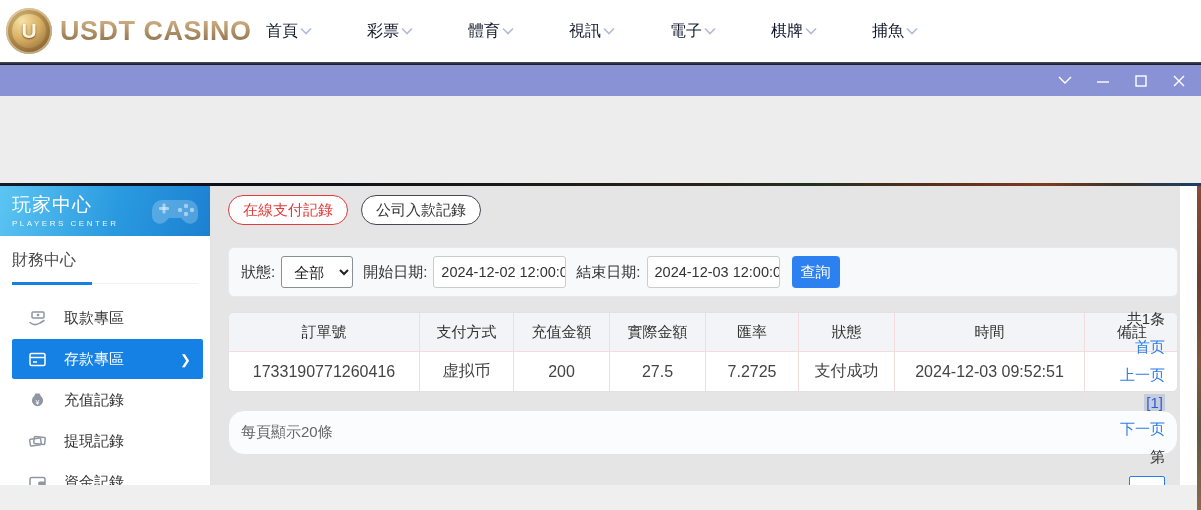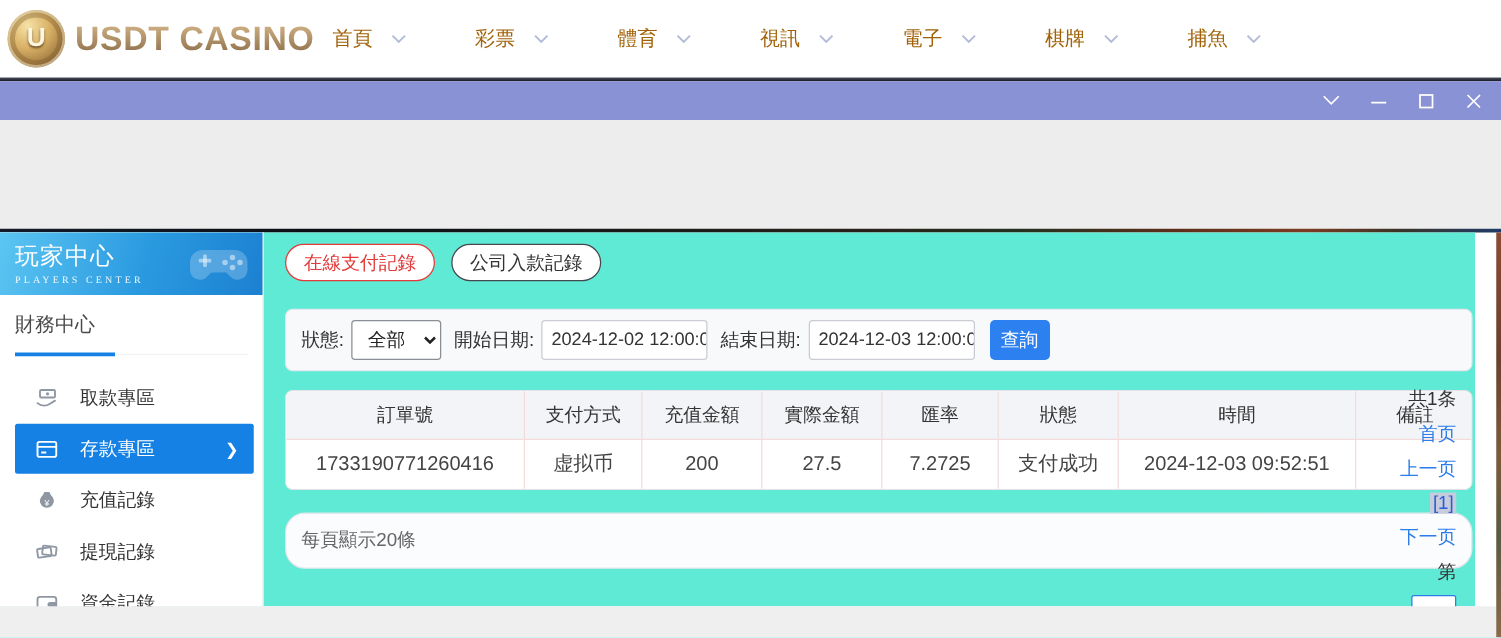--- a/index.html
+++ b/index.html
@@ -10,47 +10,47 @@
   .topnav { position:absolute; top:0; left:0; width:1201px; height:62px; background:#fff; display:flex; align-items:center; }
   .logo-wrap { display:flex; align-items:center; gap:8px; padding-left:6px; width:252px; }
   .logo-coin { width:46px; height:46px; border-radius:50%;
     background:radial-gradient(circle at 35% 28%, #f6e2a6, #d8b065 40%, #a07a42 72%, #7d5c32);
     box-shadow:inset 0 0 0 2px rgba(255,248,220,.45), inset 0 0 0 6px rgba(120,85,40,.35);
     display:flex; align-items:center; justify-content:center; }
   .logo-coin .u { font-size:21px; font-weight:800; color:#fdf6e0; text-shadow:0 1px 2px #6b4e27; }
   .brand-text { font-size:27px; font-weight:800; letter-spacing:.5px; white-space:nowrap;
     background:linear-gradient(180deg,#c9aa7e 20%,#8c6e4a 90%); -webkit-background-clip:text; background-clip:text; color:transparent; }
   .nav-items { display:flex; gap:55px; margin-left:14px; }
-  .nav-item { display:flex; align-items:center; gap:15px; font-size:16px; color:#a16207; cursor:pointer; white-space:nowrap; }
+  .nav-item { display:flex; align-items:center; gap:2px; font-size:16px; color:#0f172a; cursor:pointer; white-space:nowrap; }
   .chev { width:12px; height:8px; }
 
   
   .darkline { position:absolute; top:62px; left:0; width:1201px; height:3px;
     background:linear-gradient(180deg,#4a4f5e,#15171f); }
   .titlebar { position:absolute; top:65px; left:0; width:1201px; height:31px; background:#8a92d6;
     display:flex; align-items:center; justify-content:flex-end; gap:22px; padding-right:14px; }
   .wctl { width:16px; height:16px; display:flex; align-items:center; justify-content:center; cursor:pointer; }
 
   
   .grayband { position:absolute; top:96px; left:0; width:1201px; height:87px; background:#ededed; }
   .darkstripe { position:absolute; top:183px; left:0; width:1201px; height:3px;
     background:linear-gradient(90deg,#131a28 0%,#0b0e14 22%,#191a18 42%,#28211a 58%,#24301f 68%,#5c2e1a 78%,#7c3c22 87%,#3c3426 93%,#1f3c68 100%); }
 
   
-  .panel { position:absolute; top:186px; left:0; width:1180px; height:299px; background:#5eead4; }
+  .panel { position:absolute; top:186px; left:0; width:1180px; height:299px; background:#e5e5e5; }
   .edge-strip { position:absolute; top:186px; right:0; width:4px; height:324px;
     background:linear-gradient(180deg,#8c4a33,#6b3f2e 30%,#7c5a3a 55%,#5a5a40 75%,#8a6a4a 100%); }
   .bottomband { position:absolute; top:485px; left:0; width:1197px; height:25px; background:#efefef; }
 
   
   .sidebar { position:absolute; top:0; left:0; width:211px; height:299px; background:#fff; border-right:1px solid #e2e2e2; }
   .side-header { height:50px; background:linear-gradient(105deg,#5cc5f2,#2a9ae0 55%,#1c80d1);
     color:#fff; padding:6px 10px 0 12px; position:relative; overflow:hidden; }
   .side-header .t { font-size:19px; font-weight:500; letter-spacing:1px; }
-  .side-header .s { font-size:8px; letter-spacing:2.5px; opacity:.9; margin-top:1px;font-family:Liberation Serif, serif; }
+  .side-header .s { font-size:8px; letter-spacing:2.5px; opacity:.9; margin-top:1px; }
   .side-header .pad { position:absolute; right:8px; top:8px; opacity:.9; }
   .section-title { margin:14px 12px 0 12px; padding-bottom:12px; font-size:16px; color:#4a4a4a;
     border-bottom:1px solid #f0f1f3; position:relative; }
   .section-title::after { content:""; position:absolute; left:0; bottom:-2px; width:80px; height:3px; background:#1681e4; }
   .menu { margin-top:14px; }
   .menu-item { height:40px; display:flex; align-items:center; padding-left:28px; gap:17px;
     font-size:15px; color:#333; cursor:pointer; margin-bottom:1px; }
   .menu-item .mi { width:19px; height:19px; color:#8f97a3; flex:none; }
   .menu-item.active { background:#1681e4; color:#fff; margin:0 7px 1px 12px; padding-left:16px; border-radius:2px; }
   .menu-item.active .mi { color:#fff; }

